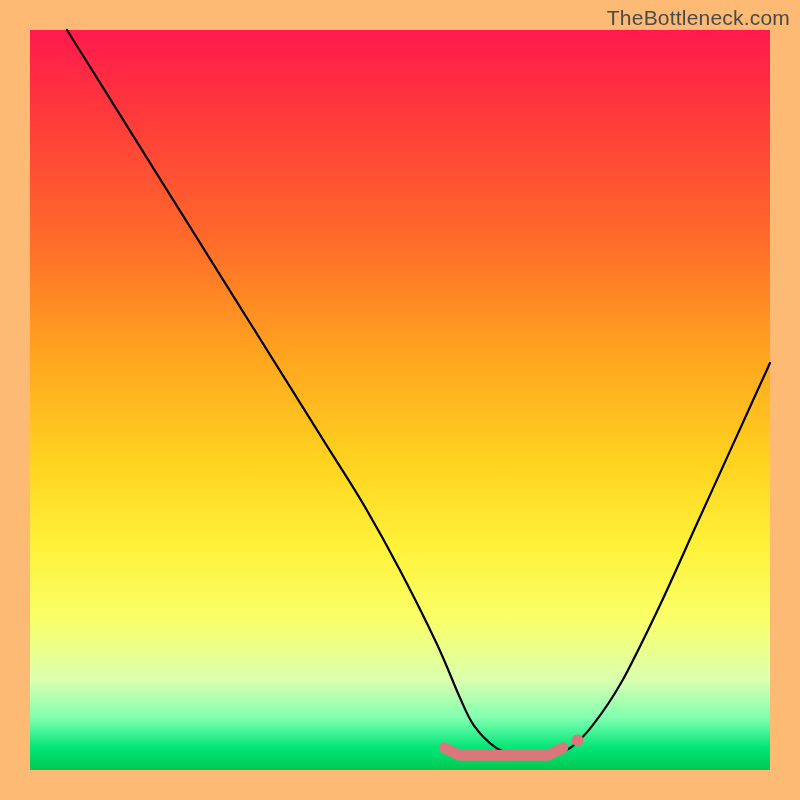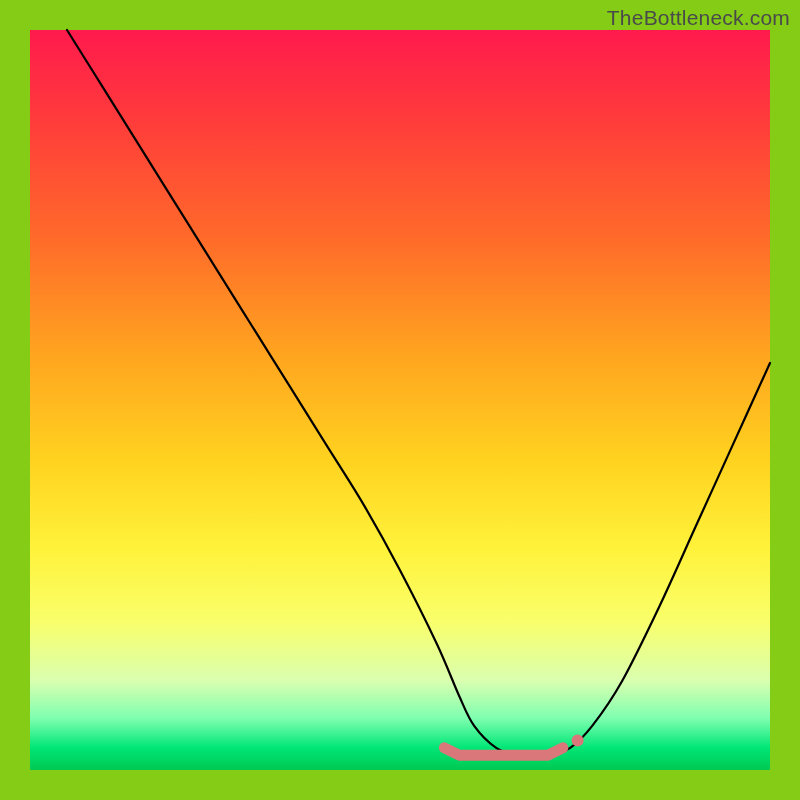--- a/index.html
+++ b/index.html
@@ -8,21 +8,21 @@
     width: 800px;
     height: 800px;
     background: #000;
     font-family: Arial, Helvetica, sans-serif;
     overflow: hidden;
   }
   .frame {
     position: relative;
     width: 800px;
     height: 800px;
-    background: #84cc16;
+    background: #fdba74;
   }
   .plot {
     position: absolute;
     left: 30px;
     top: 30px;
     width: 740px;
     height: 740px;
     background: linear-gradient(
       to bottom,
       #ff1a4d 0%,

